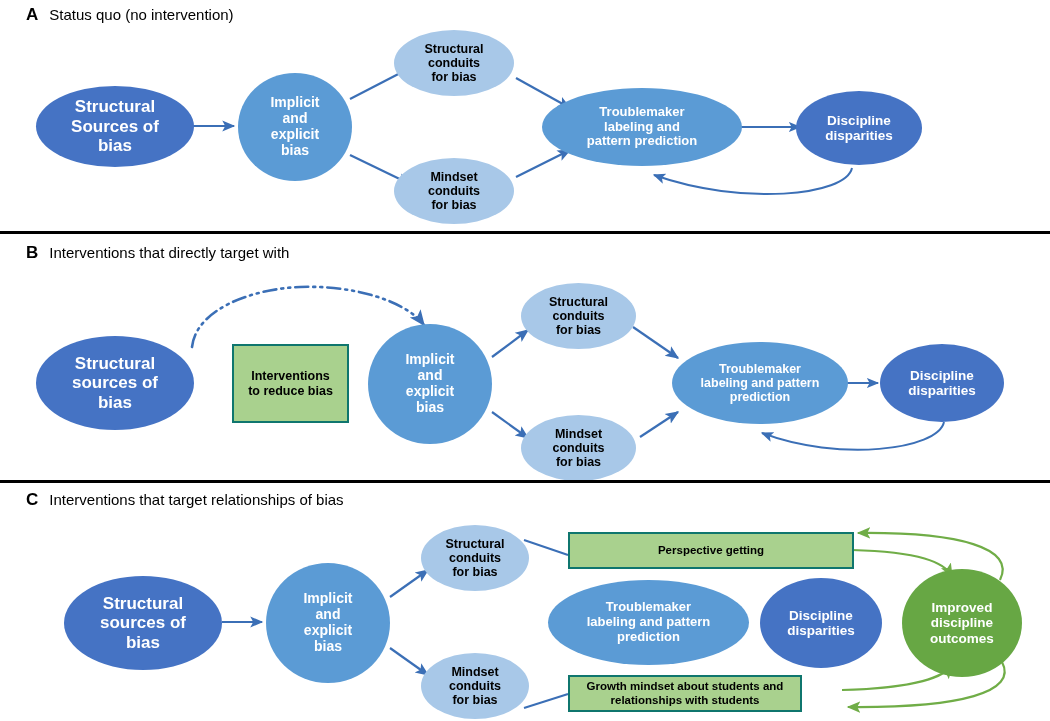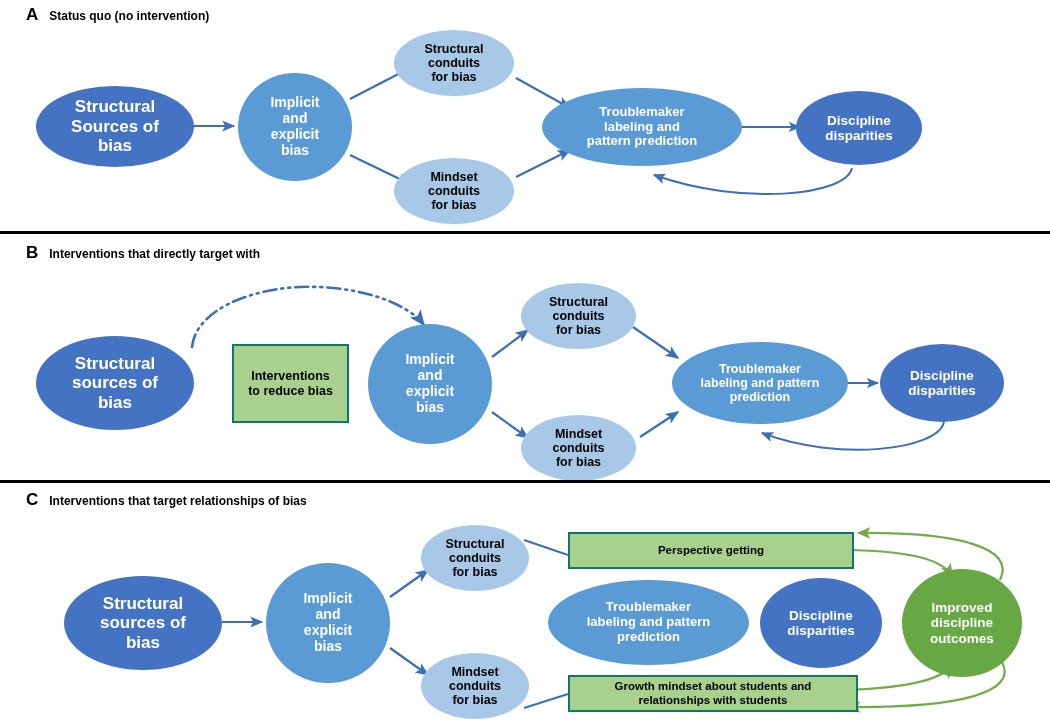--- a/index.html
+++ b/index.html
@@ -29,22 +29,22 @@
     font-weight: bold;
     color: #000000;
     white-space: nowrap;
   }
   .panel-letter {
     font-size: 17px;
     font-weight: bold;
     letter-spacing: 0px;
   }
   .panel-title {
-    font-size: 12px;
-    font-weight: bold;
+    font-size: 15px;
+    font-weight: normal;
     margin-left: 11px;
   }
   svg.edges {
     position: absolute;
     left: 0;
     top: 0;
     width: 1050px;
     height: 721px;
     pointer-events: none;
   }
@@ -237,21 +237,21 @@
   </div>
 
   <div class="node ellipse nd-light" style="left:421px; top:653px; width:108px; height:66px; font-size:12.5px;">
     <span class="txt">Mindset<br>conduits<br>for bias</span>
   </div>
 
   <div class="node nd-greenbox" style="left:568px; top:532px; width:286px; height:37px; font-size:11.5px;text-align:right;">
     <span class="txt">Perspective getting</span>
   </div>
 
-  <div class="node nd-greenbox" style="left:568px; top:675px; width:290px; height:37px; font-size:11.5px;">
+  <div class="node nd-greenbox" style="left:568px; top:675px; width:234px; height:37px; font-size:11.5px;">
     <span class="txt">Growth mindset about students and<br>relationships with students</span>
   </div>
 
   <div class="node ellipse nd-mid" style="left:548px; top:580px; width:201px; height:85px; font-size:13px;">
     <span class="txt">Troublemaker<br>labeling and pattern<br>prediction</span>
   </div>
 
   <div class="node ellipse nd-dark" style="left:760px; top:578px; width:122px; height:90px; font-size:13.5px;">
     <span class="txt">Discipline<br>disparities</span>
   </div>

